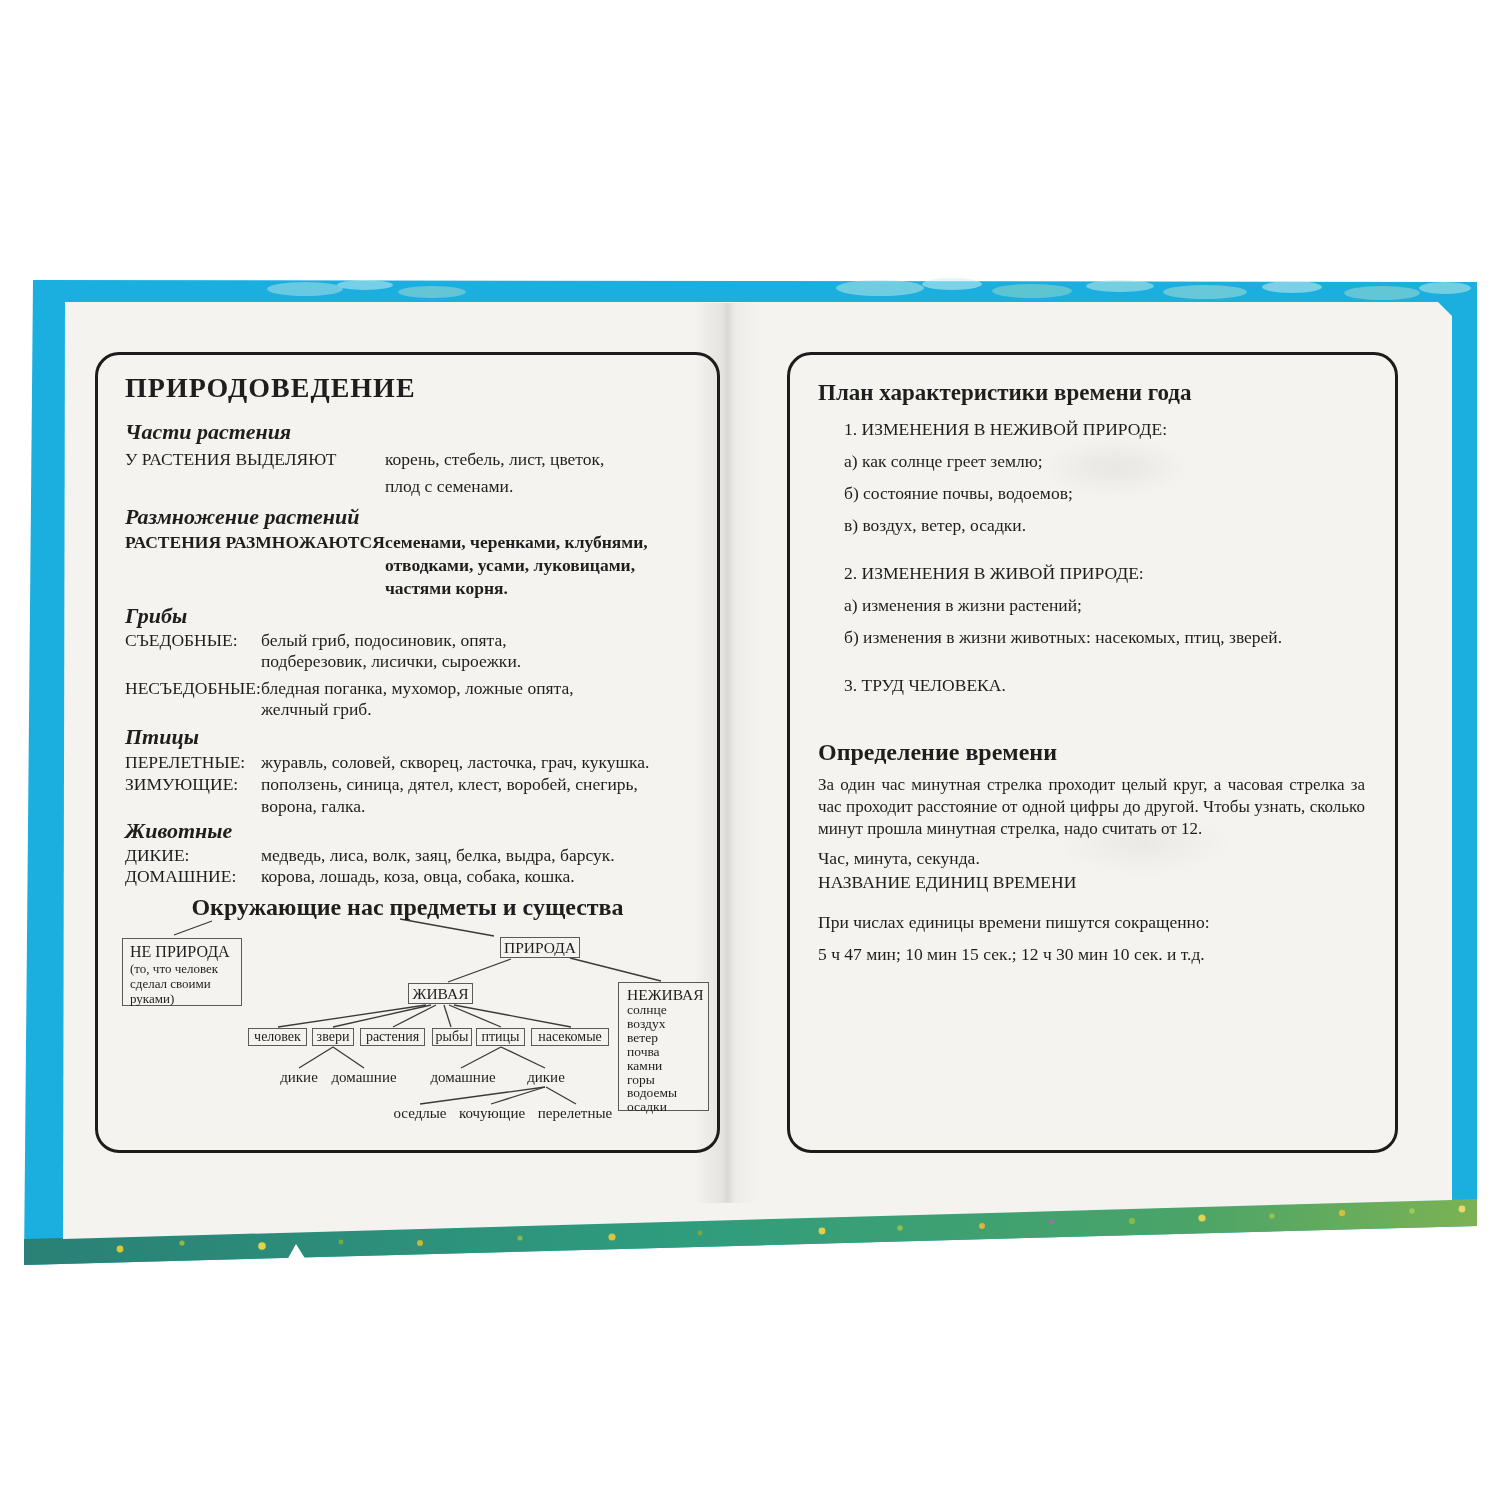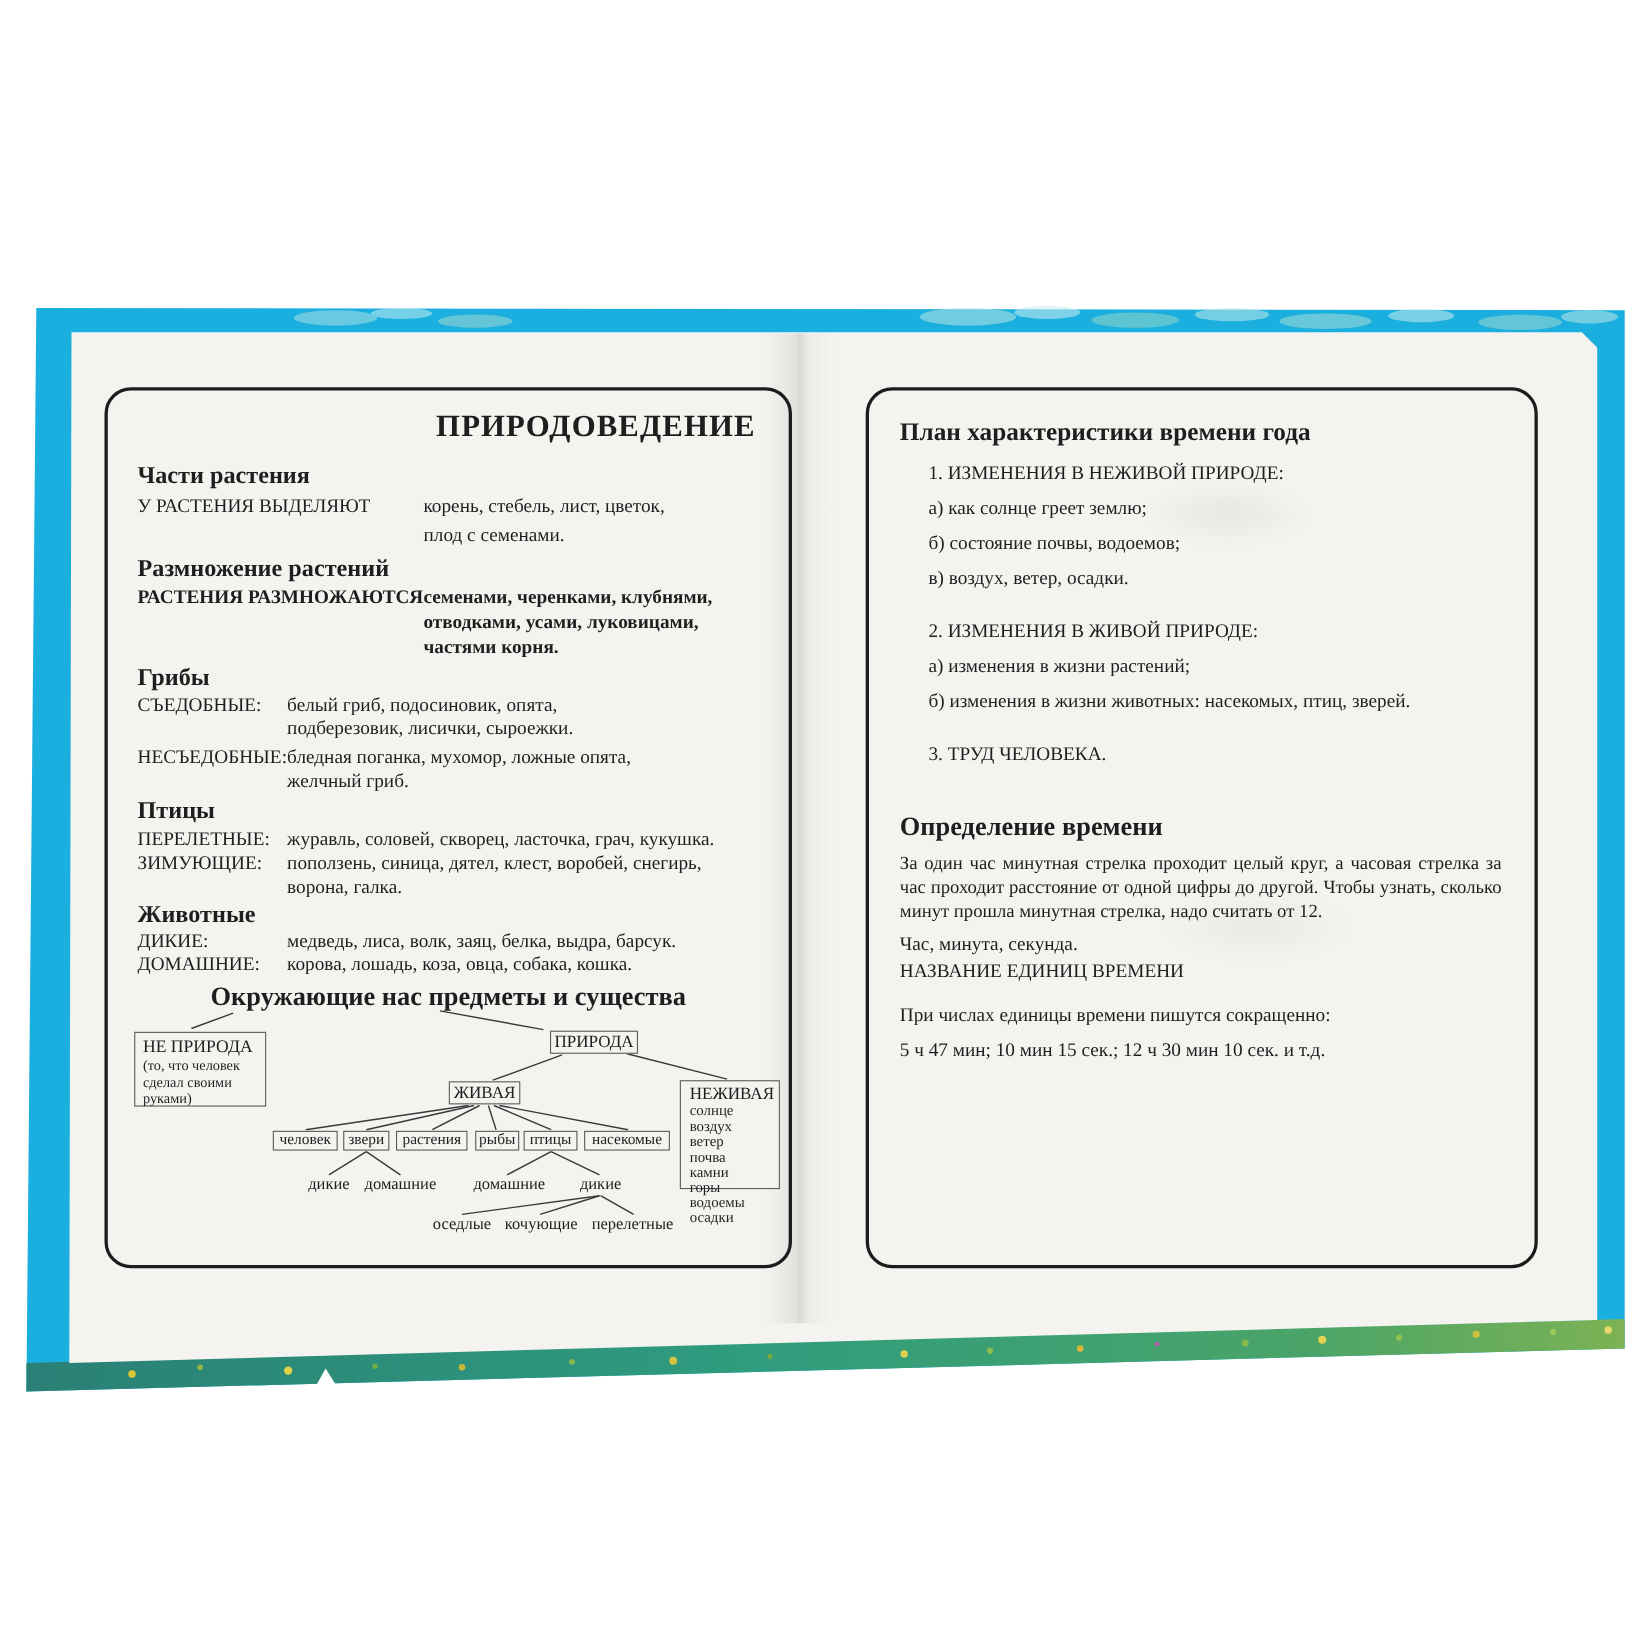--- a/index.html
+++ b/index.html
@@ -10,22 +10,22 @@
         background:linear-gradient(90deg,rgba(0,0,0,0) 0%,rgba(90,85,75,.10) 45%,rgba(90,85,75,.17) 52%,rgba(90,85,75,.05) 63%,rgba(0,0,0,0) 100%);}
   .smudge{position:absolute;z-index:1;filter:blur(3px);border-radius:50%;}
   .smudge.s1{left:1040px;top:438px;width:150px;height:58px;background:radial-gradient(ellipse,rgba(130,125,112,.10),transparent 70%);}
   .smudge.s2{left:1055px;top:812px;width:175px;height:62px;background:radial-gradient(ellipse,rgba(130,125,112,.08),transparent 70%);}
 
   .panel{position:absolute;top:352px;height:801px;border:3px solid #1c1c1c;border-radius:24px;
          box-sizing:border-box;z-index:2;}
   .panel.left{left:95px;width:625px;padding:18px 30px 0 27px;}
   .panel.right{left:787px;width:611px;padding:24px 30px 0 28px;}
 
-  .page-title{margin:0;font-size:28px;line-height:30px;font-weight:bold;text-align:right;letter-spacing:1px;}
-  .s-h{margin:0;font-size:22px;line-height:28px;font-weight:bold;}
+  .page-title{margin:0;font-size:28px;line-height:30px;font-weight:bold;text-align:left;letter-spacing:1px;}
+  .s-h{margin:0;font-size:22px;line-height:28px;font-weight:bold;font-style:italic;}
   .row{display:flex;align-items:flex-start;font-size:17.5px;}
   .row .lbl{flex:none;}
   .row .lbl.wide{width:260px;}
   .row .lbl.narrow{width:136px;}
   .row .val{flex:1;white-space:pre-line;}
   .lh27{line-height:27px;}
   .lh23{line-height:23px;font-weight:bold;}
   .lh22{line-height:22px;}
   .lh21{line-height:21px;}
   .gap6{margin-top:6px;}
@@ -44,21 +44,21 @@
   .nature{left:402px;top:54px;width:80px;height:21px;font-size:15.5px;}
   .alive{left:310px;top:100px;width:65px;height:21px;font-size:15.5px;}
   .kid{top:145px;height:18px;font-size:14px;}
   .k0{left:150px;width:59px;} .k1{left:214px;width:42px;} .k2{left:262px;width:65px;}
   .k3{left:334px;width:40px;} .k4{left:378px;width:49px;} .k5{left:433px;width:78px;}
   .dlabel{position:absolute;text-align:center;font-size:15px;line-height:17px;}
   .l-wild1{left:178px;top:186px;width:46px;} .l-dom1{left:228px;top:186px;width:76px;}
   .l-dom2{left:327px;top:186px;width:76px;} .l-wild2{left:425px;top:186px;width:46px;}
   .l-osed{left:291px;top:222px;width:62px;} .l-koch{left:355px;top:222px;width:78px;}
   .l-per{left:433px;top:222px;width:88px;}
-  .notalive{left:520px;top:99px;width:91px;height:99px;padding:3px 8px;}
+  .notalive{left:520px;top:99px;width:91px;height:129px;padding:3px 8px;}
   .na-title{font-size:15.5px;line-height:17px;}
   .na-item{font-size:13.5px;line-height:13.9px;}
 
   
   .r-heading{margin:0;font-size:23px;line-height:27px;font-weight:bold;}
   .plan-item{font-size:17.5px;line-height:18px;margin-top:14px;margin-left:26px;}
   .plan-item.ggap{margin-top:30px;}
   .r-heading2{margin:44px 0 0 0;font-size:24px;line-height:28px;font-weight:bold;}
   .para{margin:8px 0 0 0;font-size:17px;line-height:22px;text-align:justify;}
   .r-line{font-size:17.5px;line-height:18px;}

